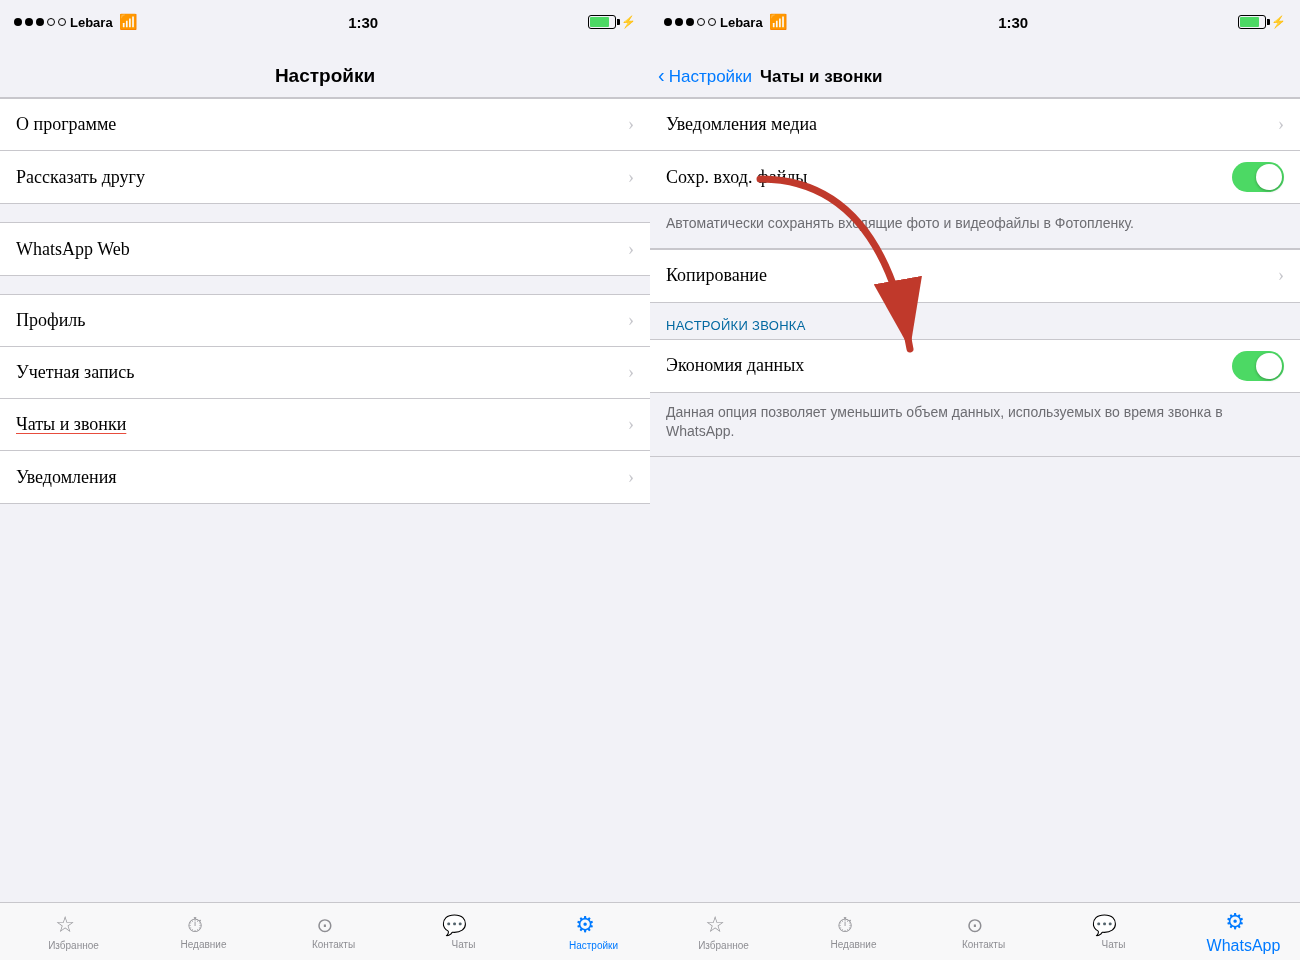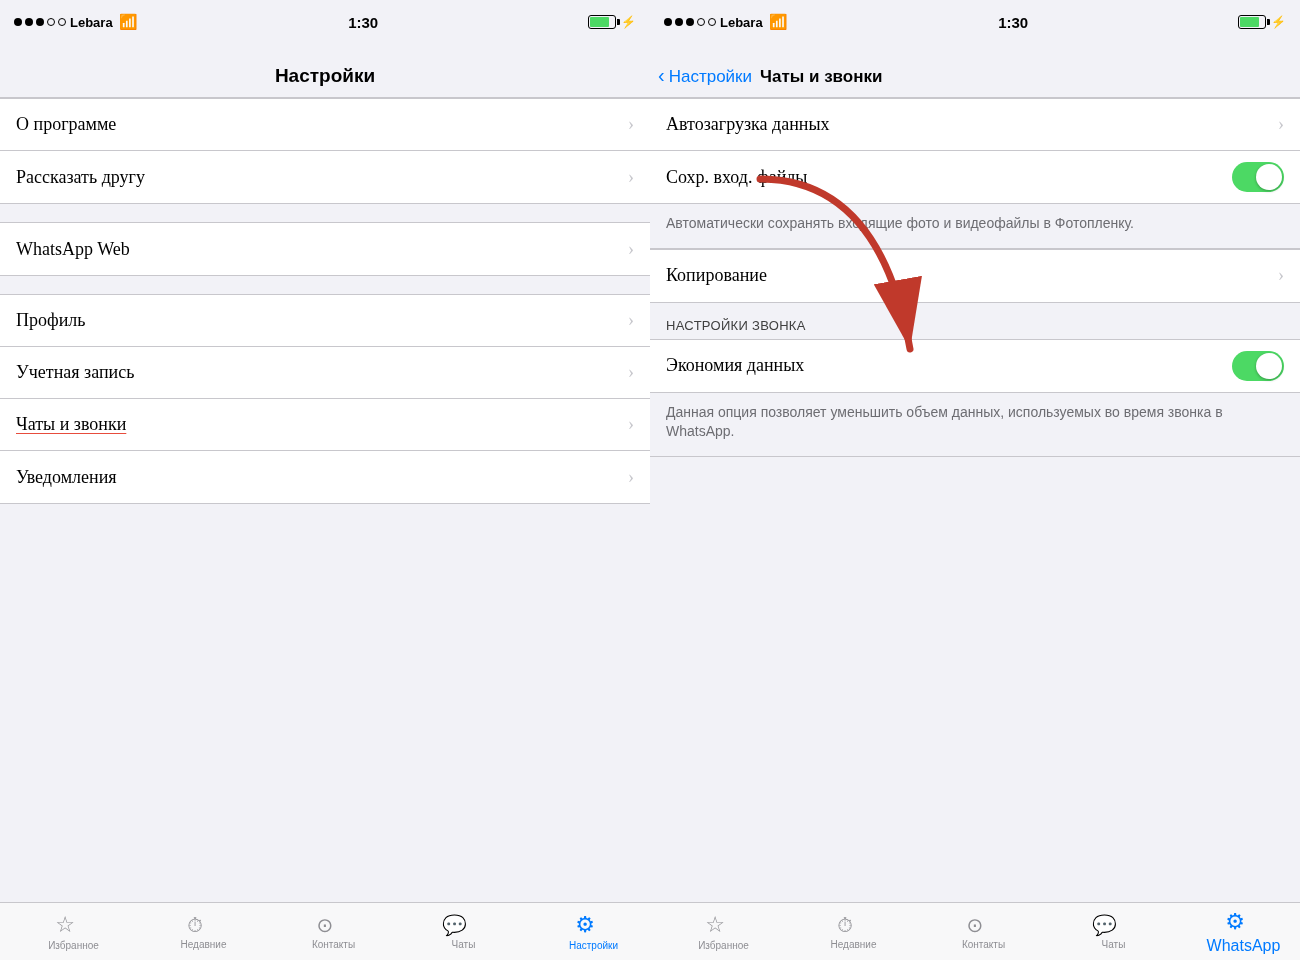--- a/index.html
+++ b/index.html
@@ -235,21 +235,21 @@
 
     .section-header {
       height: 36px;
       display: flex;
       align-items: flex-end;
       padding: 0 16px 6px;
       background: #f2f2f7;
     }
     .section-header-text {
       font-size: 13px;
-      color: #404040;
+      color: #0369a1;
       text-transform: uppercase;
       letter-spacing: 0.3px;
     }
 
     .list-item-desc {
       padding: 10px 16px 14px;
       background: #f2f2f7;
       font-size: 14px;
       color: #6d6d72;
       line-height: 1.4;
@@ -408,21 +408,21 @@
   <div class="nav-header-right">
     <span class="back-chevron">‹</span>
     <span class="back-label">Настройки</span>
     <span class="nav-title-right">Чаты и звонки</span>
   </div>
 
   <div class="right-settings">
 
     <div class="list-group">
       <div class="list-item">
-        <span class="list-item-text">Автозагрузка данных</span>
+        <span class="list-item-text">Уведомления медиа</span>
         <span class="chevron">›</span>
       </div>
       <div class="list-item">
         <span class="list-item-text">Сохр. вход. файлы</span>
         <div class="toggle">
           <div class="toggle-knob"></div>
         </div>
       </div>
     </div>
     <div class="list-item-desc">Автоматически сохранять входящие фото и видеофайлы в Фотопленку.</div>

